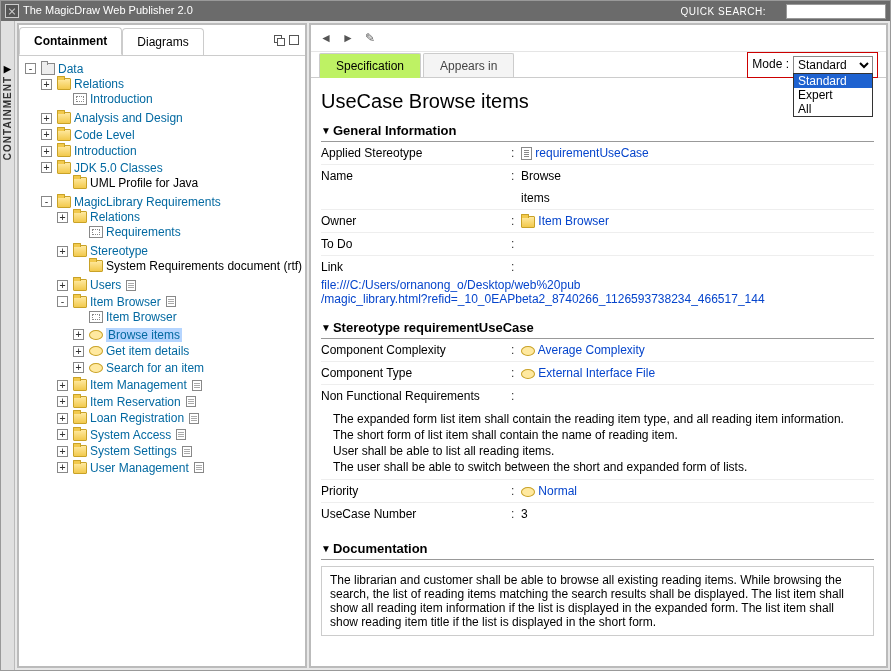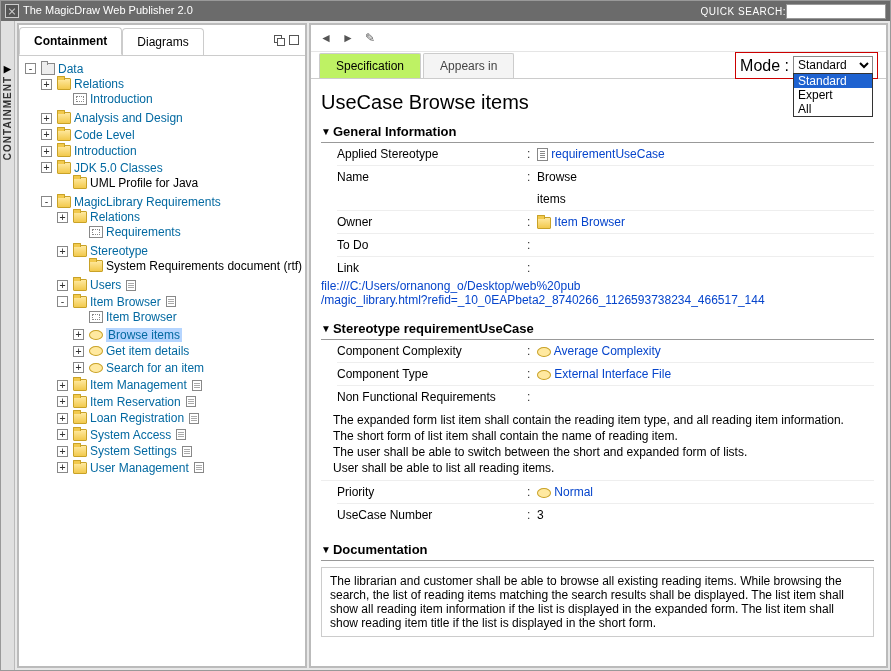--- a/index.html
+++ b/index.html
@@ -7,21 +7,21 @@
 
 .app { width: 891px; height: 671px; display: flex; flex-direction: column; border: 1px solid #999; }
 
 
 .header { background: #6b6b6b; color: #fff; height: 20px; display: flex; align-items: center; padding: 0 4px; font-size: 11px; }
 .header-title { flex: 1; display: flex; align-items: flex-start; gap: 4px; }
 .header-title .x-icon { display: inline-block; width: 14px; height: 14px; border: 1px solid #ccc; background: #555; position: relative; }
 .header-title .x-icon::before, .header-title .x-icon::after { content: ""; position: absolute; left: 2px; right: 2px; top: 50%; border-top: 1px solid #ccc; }
 .header-title .x-icon::before { transform: rotate(45deg); }
 .header-title .x-icon::after { transform: rotate(-45deg); }
-.quick-search-label { font-size: 10px; letter-spacing: 0.5px; margin-right: 0; }
+.quick-search-label { font-size: 10px; letter-spacing: 0.5px; margin-right: 20px; }
 .quick-search-input { width: 100px; height: 15px; border: 1px solid #999; background: #fff; font-size: 11px; padding: 0 2px; }
 
 
 .body { flex: 1; display: flex; overflow: hidden; background: #e8e8e8; }
 .rail { width: 14px; background: #e0e0e0; border-right: 1px solid #bbb; display: flex; flex-direction: column; align-items: center; padding-top: 40px; }
 .rail-label { writing-mode: vertical-rl; transform: rotate(180deg); font-size: 10px; letter-spacing: 1px; color:#333; font-weight: bold;}
 .rail-arrow { font-size: 10px; margin-top: 4px; transform: rotate(180deg); writing-mode: vertical-rl;}
 
 
 .left { width: 290px; background: #fff; display: flex; flex-direction: column; border: 2px solid #bbb; margin: 2px 0 2px 2px;}
@@ -62,31 +62,31 @@
 
 .right { flex: 1; display: flex; flex-direction: column; background: #fff; margin:2px; border:2px solid #bbb;}
 .right-toolbar { padding: 4px 6px; display: flex; gap: 4px; border-bottom: 1px solid #e5e5e5; align-items:center;}
 .tool-btn { width: 18px; height: 18px; display:inline-flex; align-items:center; justify-content:center; font-size:12px; color:#555; cursor:pointer;}
 .right-tabs-row { display: flex; align-items: center; padding: 0 8px; }
 .right-tabs { display: flex; gap: 2px; }
 .rtab { border: 1px solid #ccc; border-bottom: none; padding: 5px 16px; font-size: 12px; background: #fff; cursor:pointer; border-radius: 2px 2px 0 0;}
 .rtab.active { background: #bef264; font-weight: normal; position:relative; z-index:2;}
 .rtab.inactive { background: #f4f4f4; color: #444; }
 .mode-box { margin-left: auto; border: 1px solid #cc0000; padding: 3px 4px; display: flex; align-items: flex-start; gap: 4px; position: relative; }
-.mode-label { font-size: 16px; padding-top: 1px;}
+.mode-label { font-size: 12px; padding-top: 1px;}
 .mode-select { position: relative; }
 .mode-select select { font-size: 12px; border: 1px solid #888; background: #fff; width: 80px; height: 18px; }
 .mode-dropdown { position: absolute; top: 17px; left: 0; right: 0; background: #fff; border: 1px solid #333; font-size: 12px; z-index:5;}
 .mode-dropdown div { padding: 0 4px; cursor:pointer;}
 .mode-dropdown .sel { background: #1e62d0; color: #fff; }
 .right-content { flex:1; overflow:auto; padding: 6px 12px 12px 10px; border-top:1px solid #ccc; margin-top:-1px;}
 h2.el-title { font-size: 20px; font-weight: normal; margin: 6px 0 10px 0; }
 .section-head { font-weight: bold; font-size: 13px; border-bottom: 1px solid #999; padding-bottom: 3px; margin-top: 6px; display:flex; align-items:center; gap:2px;}
 .arrow { font-size: 10px; }
-.kv { display: flex; padding: 4px 0; align-items: flex-start; font-size: 12px; margin-left: 16px;}
+.kv { display: flex; padding: 4px 0; align-items: flex-start; font-size: 12px;}
 .kv .k { width: 190px; flex-shrink: 0; }
 .kv .colon { width: 10px; text-align: left; color:#333;}
 .kv .v { flex: 1; }
 .kv .v a { color: #0645cc; }
 .nfr-block { padding: 4px 0; }
 .nfr-block .nfr-line { padding: 1px 0 1px 12px; }
 .doc-box { border: 1px solid #ccc; padding: 6px 8px; margin: 6px 0 4px 0; }
 .right a { color: #0645cc; }
 .hr { border-bottom: 1px solid #eee; }
 </style>
@@ -362,22 +362,22 @@
             <div class="v"><span class="icon icon-uc" style="vertical-align:middle;"></span> <a>External Interface File</a></div>
           </div>
         <div class="kv">
             <div class="k">Non Functional Requirements</div>
             <div class="colon">:</div>
             <div class="v"></div>
           </div>
         <div class="nfr-block hr">
           <div class="nfr-line">The expanded form list item shall contain the reading item type, and all reading item information.</div>
           <div class="nfr-line">The short form of list item shall contain the name of reading item.</div>
+          <div class="nfr-line">User shall be able to list all reading items.</div>
           <div class="nfr-line">The user shall be able to switch between the short and expanded form of lists.</div>
-          <div class="nfr-line">User shall be able to list all reading items.</div>
         </div>
         <div class="kv hr">
             <div class="k">Priority</div>
             <div class="colon">:</div>
             <div class="v"><span class="icon icon-uc" style="vertical-align:middle;"></span> <a>Normal</a></div>
           </div>
         <div class="kv">
             <div class="k">UseCase Number</div>
             <div class="colon">:</div>
             <div class="v">3</div>

